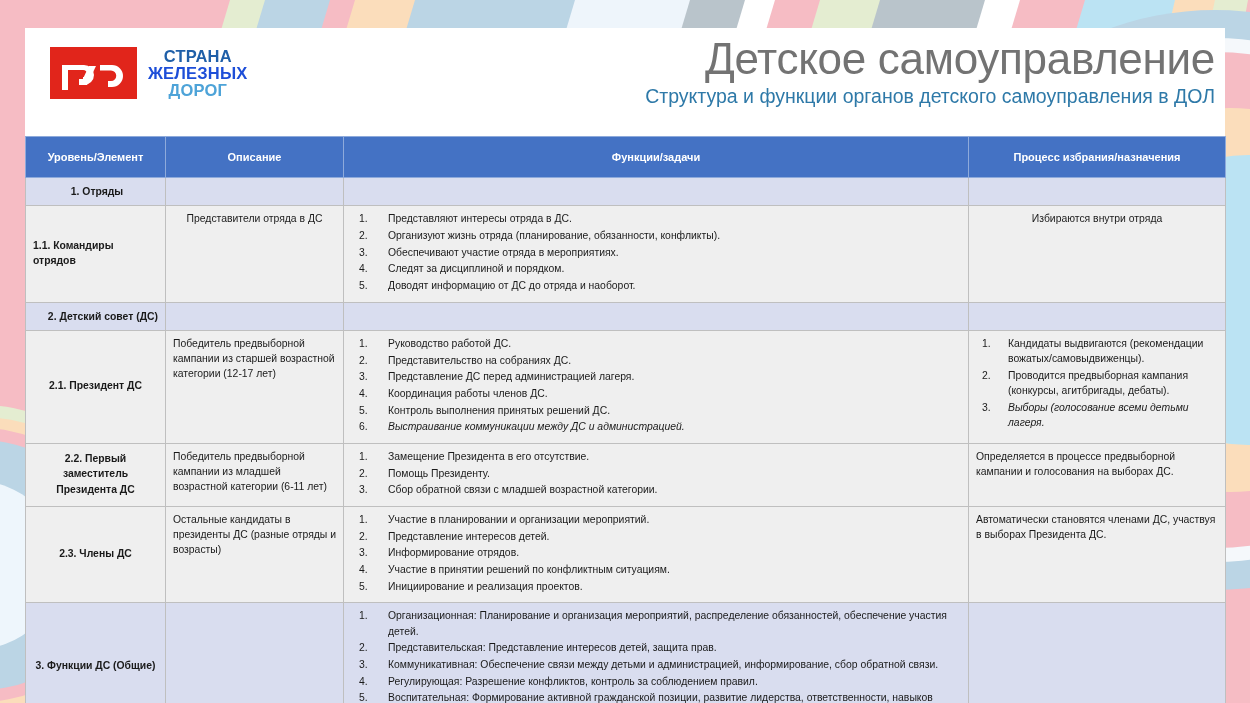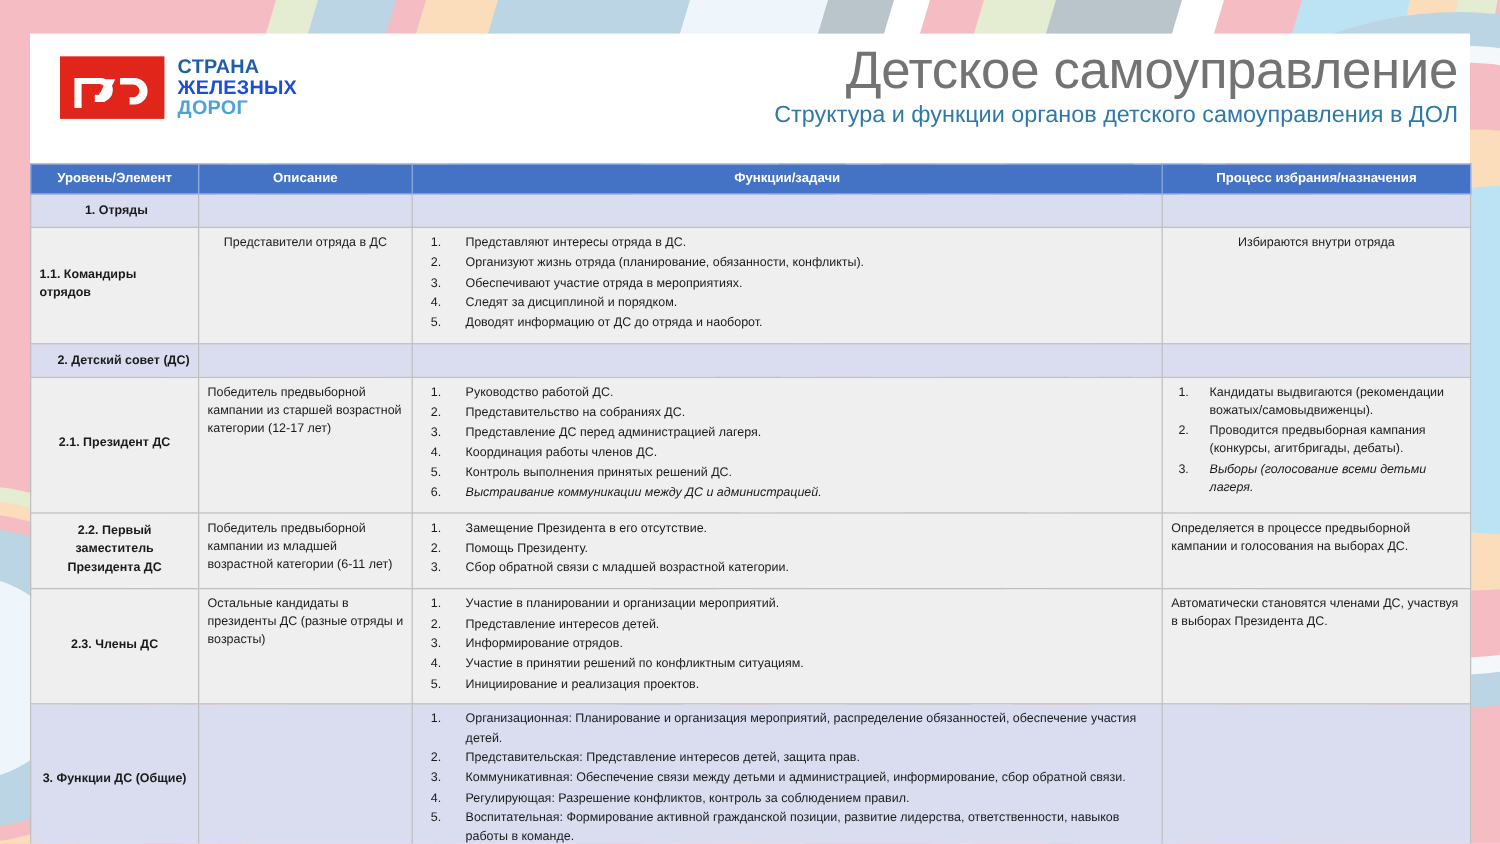--- a/index.html
+++ b/index.html
@@ -26,21 +26,21 @@
 
   
   .header {
     height: 108px;
     background: #ffffff;
     position: relative;
     flex: 0 0 108px;
   }
   .logo-wrap {
     position: absolute; left: 25px; top: 19px;
-    display: flex; align-items: flex-start; gap: 11px;
+    display: flex; align-items: flex-start; gap: 11px; text-align: center;
   }
   .rzd-mark {
     width: 87px; height: 52px; background: #E1251B;
     position: relative; overflow: hidden; flex: 0 0 auto;
   }
   .rzd-mark svg { position: absolute; left: 0; top: 0; }
   .brand-lines { line-height: 1.02; padding-top: 1px; }
   .brand-lines div {
     font-weight: bold; font-size: 16.5px; letter-spacing: .2px;
     font-family: "Liberation Sans", sans-serif;
@@ -66,21 +66,21 @@
     font-size: 10.4px; color: #1a1a1a;
   }
   table.tbl col.c1 { width: 140px; }
   table.tbl col.c2 { width: 178px; }
   table.tbl col.c3 { width: 625px; }
   table.tbl col.c4 { width: 257px; }
 
   thead th {
     background: #4472C4; color: #ffffff;
     font-size: 11px; font-weight: bold;
-    height: 25px; text-align: center; vertical-align: middle;
+    height: 41px; text-align: center; vertical-align: middle;
     border: 1px solid #8EAADB;
     padding: 2px 4px;
   }
   tbody td {
     border: 1px solid #BFBFBF;
     vertical-align: top;
     padding: 5px 7px 7px 7px;
     line-height: 1.46;
   }
   tr.shaded td { background: #D9DDEF; }

